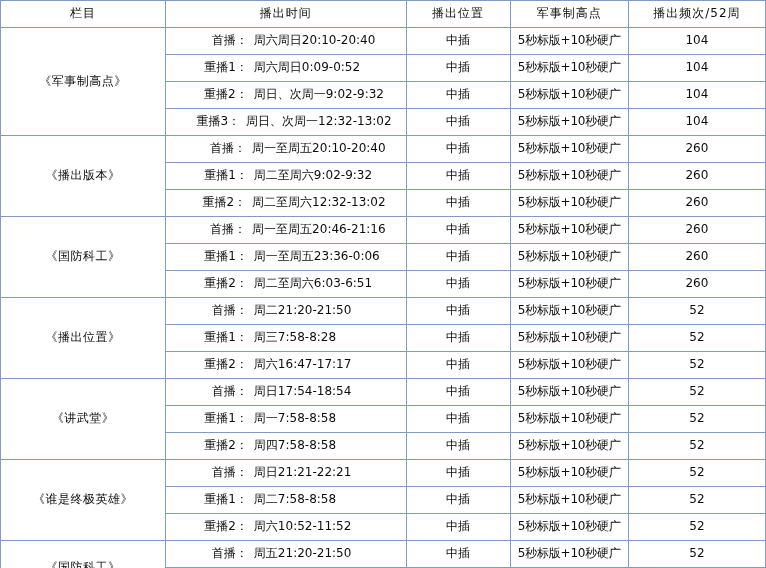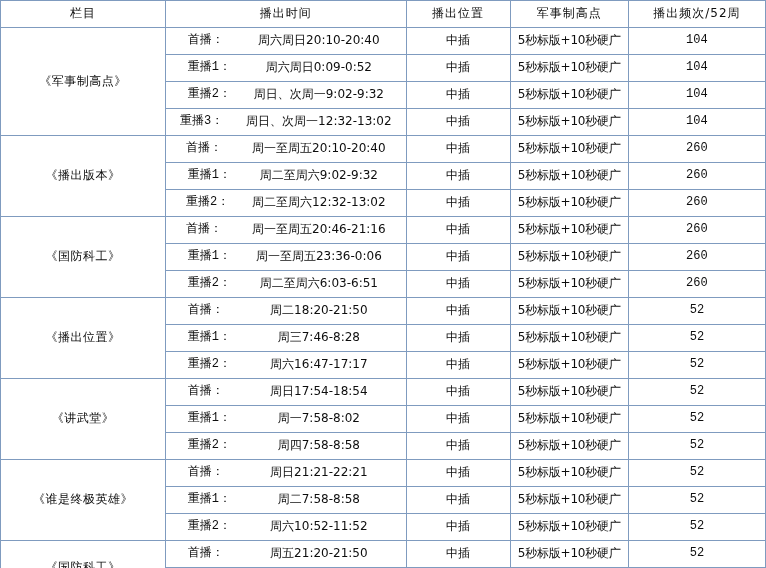--- a/index.html
+++ b/index.html
@@ -70,35 +70,34 @@
     text-align: left;
     padding-left: 0;
   }
   td.time .inner {
     display: flex;
     justify-content: center;
   }
   td.time .lbl {
     display: inline-block;
     min-width: 60px;
-    text-align: left;
+    text-align: right;
     padding-right: 2px;
-    font-family: Liberation Mono, monospace;
   }
   td.time .val {
     display: inline-block;
-    text-align: center;
+    text-align: left;
     padding-left: 4px;
     min-width: 130px;
   }
   td.ver {
     font-size: 11.5px;
     letter-spacing: -0.2px;
   }
-  td.freq { font-size: 13px; font-family: Liberation Mono, monospace; }
+  td.freq { font-size: 13px; }
 </style>
 </head>
 <body>
 
 <div class="deco deco-l1"></div>
 <div class="deco deco-l2"></div>
 <div class="deco deco-r1"></div>
 <div class="deco deco-r2"></div>
 
 <table class="sched">
@@ -230,32 +229,32 @@
         </td>
         <td>中插</td>
         <td class="ver">5秒标版+10秒硬广</td>
         <td class="freq">260</td>
       </tr>
       <tr>
         <td class="name" rowspan="3">《播出位置》</td>
         <td class="time">
           <span class="inner">
             <span class="lbl">首播：</span>
-            <span class="val">周二18:20-21:50</span>
-          </span>
-        </td>
-        <td>中插</td>
-        <td class="ver">5秒标版+10秒硬广</td>
-        <td class="freq">52</td>
-      </tr>
-      <tr>
-        <td class="time">
-          <span class="inner">
-            <span class="lbl">重播1：</span>
-            <span class="val">周三7:46-8:28</span>
+            <span class="val">周二21:20-21:50</span>
+          </span>
+        </td>
+        <td>中插</td>
+        <td class="ver">5秒标版+10秒硬广</td>
+        <td class="freq">52</td>
+      </tr>
+      <tr>
+        <td class="time">
+          <span class="inner">
+            <span class="lbl">重播1：</span>
+            <span class="val">周三7:58-8:28</span>
           </span>
         </td>
         <td>中插</td>
         <td class="ver">5秒标版+10秒硬广</td>
         <td class="freq">52</td>
       </tr>
       <tr>
         <td class="time">
           <span class="inner">
             <span class="lbl">重播2：</span>
@@ -275,21 +274,21 @@
           </span>
         </td>
         <td>中插</td>
         <td class="ver">5秒标版+10秒硬广</td>
         <td class="freq">52</td>
       </tr>
       <tr>
         <td class="time">
           <span class="inner">
             <span class="lbl">重播1：</span>
-            <span class="val">周一7:58-8:02</span>
+            <span class="val">周一7:58-8:58</span>
           </span>
         </td>
         <td>中插</td>
         <td class="ver">5秒标版+10秒硬广</td>
         <td class="freq">52</td>
       </tr>
       <tr>
         <td class="time">
           <span class="inner">
             <span class="lbl">重播2：</span>

